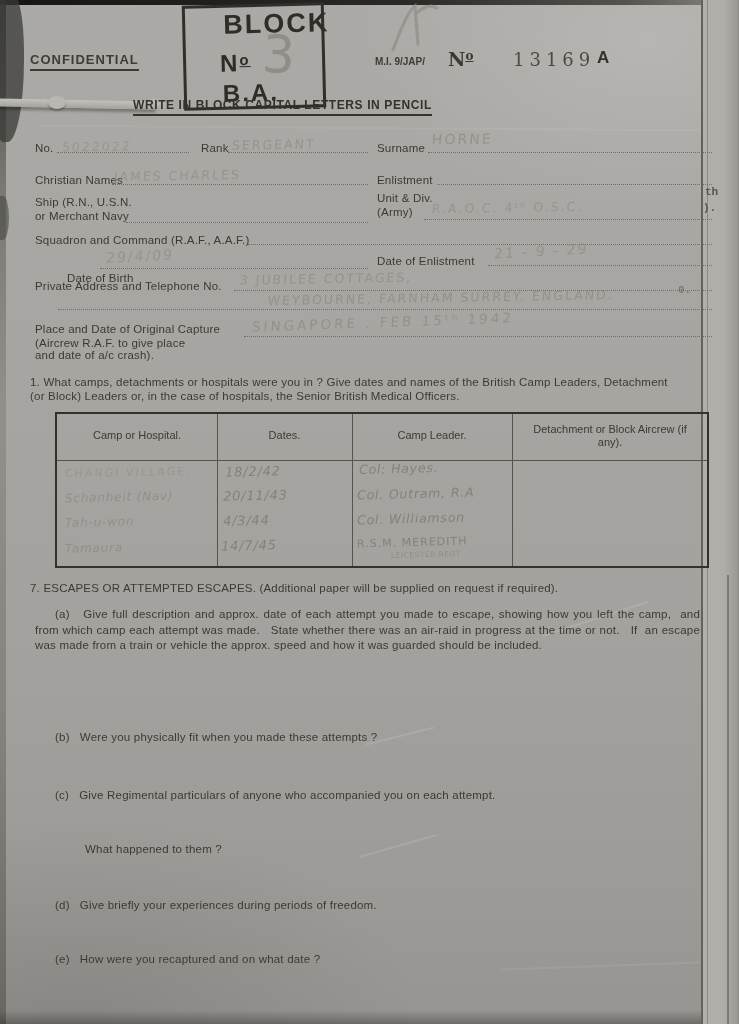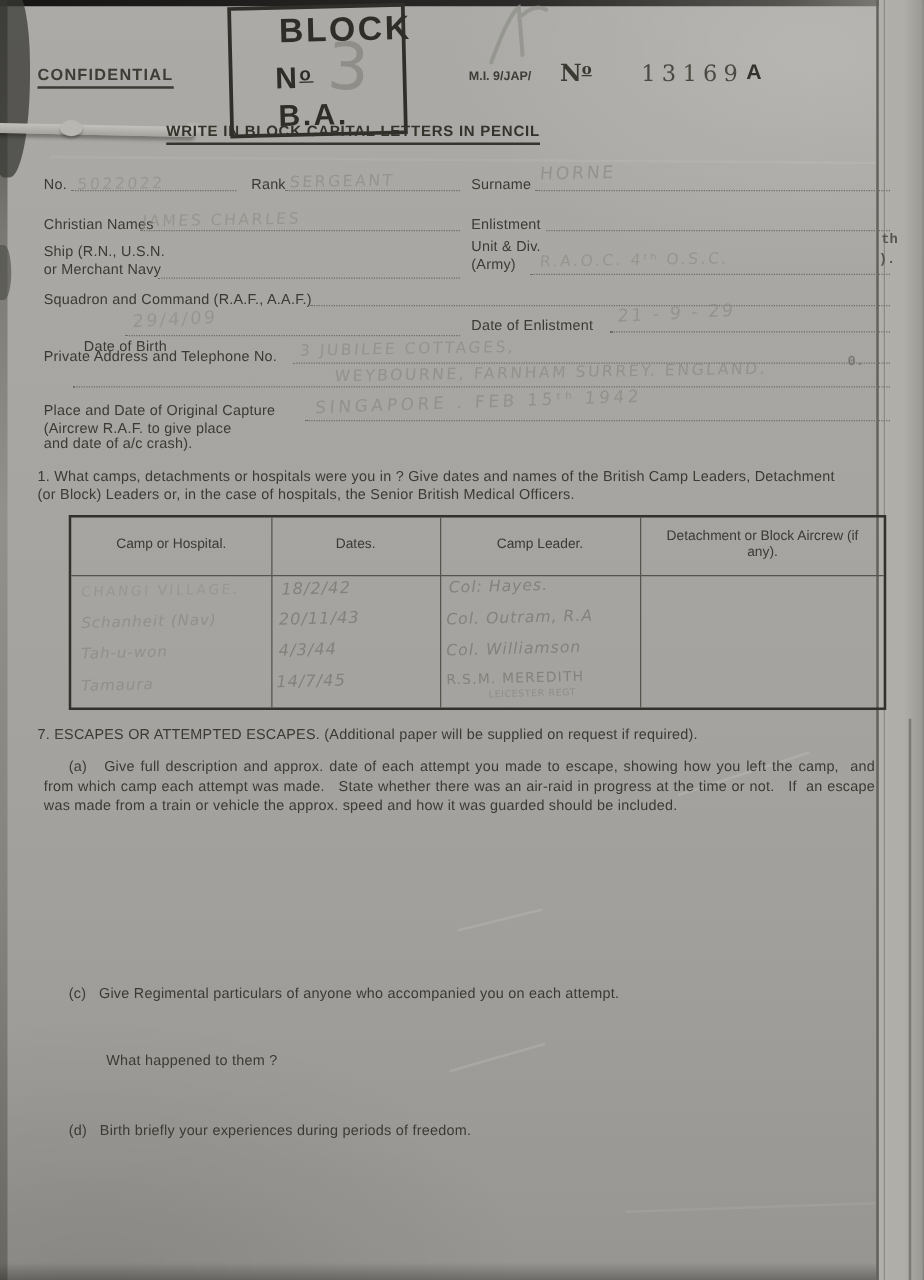--- a/index.html
+++ b/index.html
@@ -165,17 +165,19 @@
 
     <span class="abs hwc" style="left:8px;top:127px;font-size:12px;opacity:.55;">Tamaura</span>
     <span class="abs hwc" style="left:164px;top:124px;font-size:13px;">14/7/45</span>
     <span class="abs hwc" style="left:300px;top:122px;font-style:normal;font-size:11px;letter-spacing:1px;">R.S.M. MEREDITH</span>
     <span class="abs hwc" style="left:334px;top:136px;font-style:normal;font-size:7.5px;letter-spacing:.5px;opacity:.6;">LEICESTER REGT</span>
   </div>
 
   <div class="abs lbl prewrap" style="left:30px;top:582px;width:700px;white-space:nowrap;">7.   ESCAPES OR ATTEMPTED ESCAPES.   (Additional paper will be supplied on request if required).</div>
   <div class="abs lbl prewrap" style="left:35px;top:607px;width:665px;white-space:pre-wrap;text-align:justify;text-indent:20px;line-height:15.5px;">(a)   Give full description and approx. date of each attempt you made to escape, showing how you left the camp,  and from which camp each attempt was made.   State whether there was an air-raid in progress at the time or not.   If  an escape was made from a train or vehicle the approx. speed and how it was guarded should be included.</div>
 
+  <div class="abs lbl prewrap" style="left:55px;top:731px;">(b)   Were you physically fit when you made these attempts ?</div>
   <div class="abs lbl prewrap" style="left:55px;top:789px;">(c)   Give Regimental particulars of anyone who accompanied you on each attempt.</div>
   <div class="abs lbl" style="left:85px;top:843px;">What happened to them ?</div>
-  <div class="abs lbl prewrap" style="left:55px;top:899px;">(d)   Birth briefly your experiences during periods of freedom.</div>
+  <div class="abs lbl prewrap" style="left:55px;top:899px;">(d)   Give briefly your experiences during periods of freedom.</div>
+  <div class="abs lbl prewrap" style="left:55px;top:953px;">(e)   How were you recaptured and on what date ?</div>
 
 </div>
 
 </body></html>

